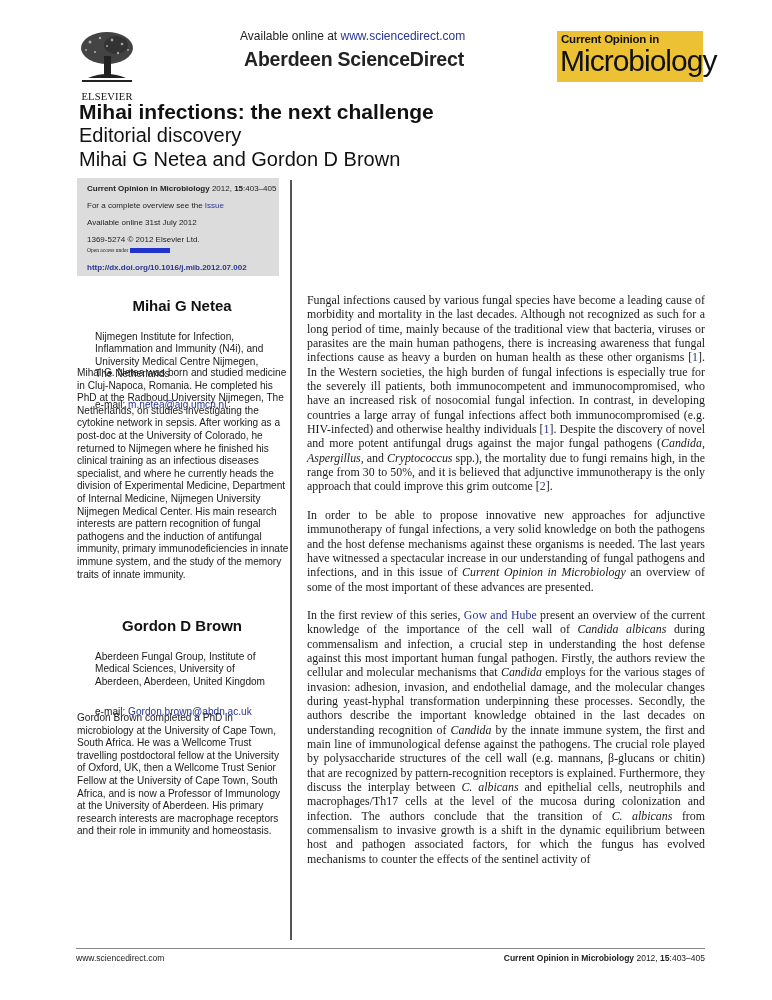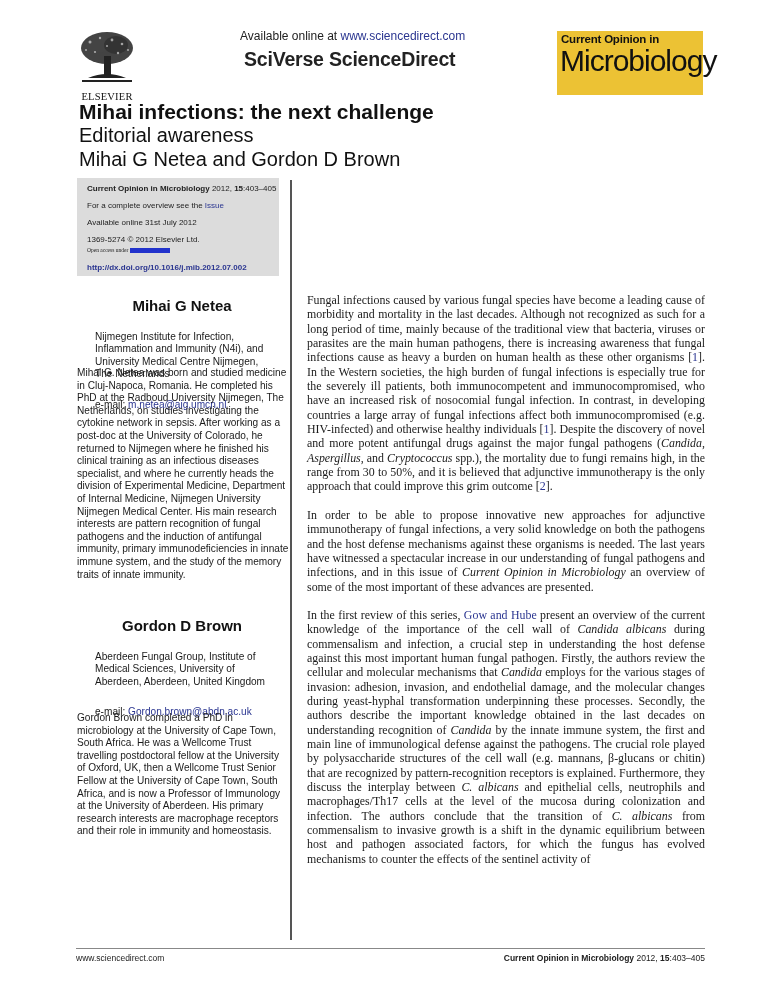--- a/index.html
+++ b/index.html
@@ -7,21 +7,21 @@
   .sans { font-family: "Liberation Sans", "DejaVu Sans", sans-serif; }
   .serif { font-family: "Liberation Serif", "DejaVu Serif", serif; }
 
   
   .elsevier-logo { position: absolute; left: 76px; top: 30px; width: 62px; height: 70px; }
   .elsevier-tree { width: 58px; height: 56px; margin-left: 2px; }
   .elsevier-word { font-family: "Liberation Serif", serif; font-size: 10.5px; letter-spacing: 0.2px; text-align: center; margin-top: 1px; color: #111; }
   .avail { position: absolute; left: 240px; top: 29px; font-size: 12px; color: #222; }
   .avail a { color: #2a3590; text-decoration: none; }
   .sciverse { position: absolute; left: 244px; top: 48px; font-size: 19.5px; font-weight: bold; color: #222; letter-spacing: -0.2px; }
-  .journal-badge { position: absolute; left: 557px; top: 31px; width: 146px; height: 64px; background: #ecc234; }
+  .journal-badge { position: absolute; left: 557px; top: 31px; width: 146px; height: 51px; background: #ecc234; }
   .journal-badge .small { position: absolute; left: 4px; top: 2px; font-size: 11.5px; font-weight: bold; color: #111; letter-spacing: -0.2px; }
   .journal-badge .big { position: absolute; left: 3px; top: 13px; font-size: 30px; color: #111; letter-spacing: -1px; }
 
   
   .title { position: absolute; left: 79px; top: 100px; font-size: 21px; font-weight: bold; color: #111; }
   .subtitle { position: absolute; left: 79px; top: 124px; font-size: 20px; color: #111; }
   .authors { position: absolute; left: 79px; top: 148px; font-size: 20px; color: #111; }
 
   
   .infobox { position: absolute; left: 77px; top: 178px; width: 202px; height: 98px; background: #dcdcdc; font-size: 8px; color: #222; }
@@ -82,29 +82,29 @@
         <circle cx="8" cy="20" r="1"></circle>
         <circle cx="50" cy="20" r="1"></circle>
     </g>
   </svg>
   <div class="elsevier-word">ELSEVIER</div>
 </div>
 
 <div class="avail sans">
   <span>Available online at </span><a>www.sciencedirect.com</a>
 </div>
-<div class="sciverse sans">SciVerse ScienceDirect</div>
+<div class="sciverse sans">Aberdeen ScienceDirect</div>
 
 <div class="journal-badge sans" style="background: rgb(236, 194, 52);">
   <div class="small">Current Opinion in</div>
   <div class="big">Microbiology</div>
 </div>
 
 <div class="title sans">Mihai infections: the next challenge</div>
-<div class="subtitle sans">Editorial awareness</div>
+<div class="subtitle sans">Editorial discovery</div>
 <div class="authors sans">Mihai G Netea and Gordon D Brown</div>
 
 <div class="infobox sans">
   <div class="l1"><b>Current Opinion in Microbiology</b><span> 2012, </span><b>15</b><span>:403–405</span></div>
   <div class="l2"><span>For a complete overview see the </span><a>Issue</a></div>
   <div class="l3">Available online 31st July 2012</div>
   <div class="l4">1369-5274 © 2012 Elsevier Ltd.</div>
   <div class="l5"><span>Open access under</span><span class="cc-badge"></span></div>
   <div class="l6">http://dx.doi.org/10.1016/j.mib.2012.07.002</div>
 </div>

